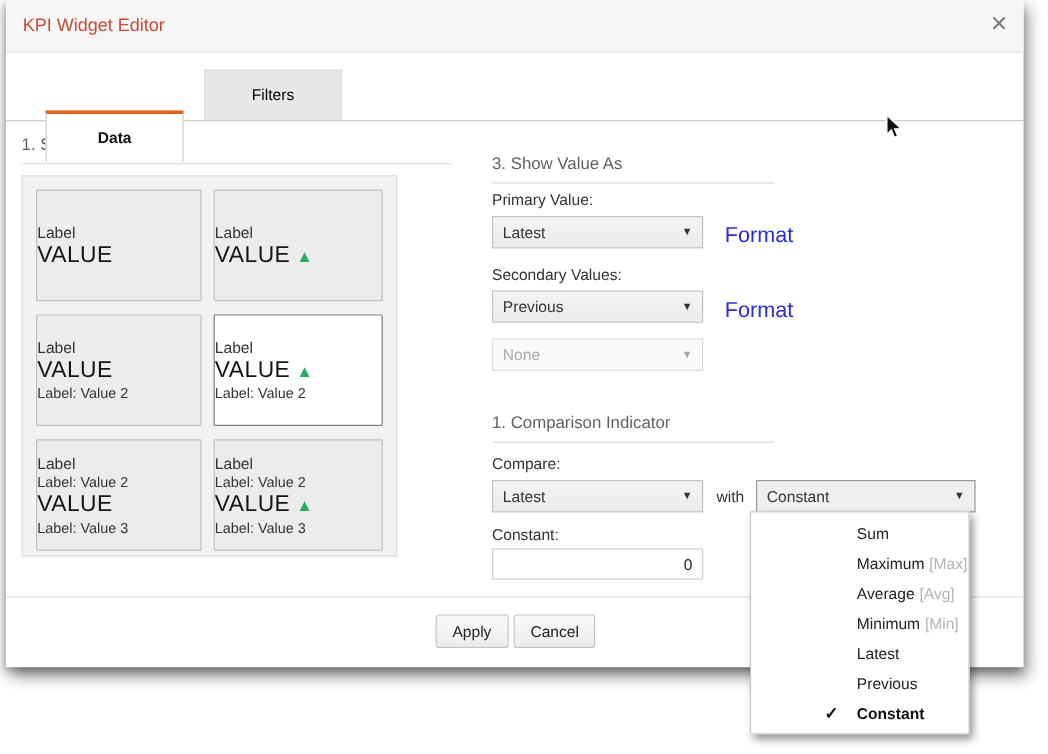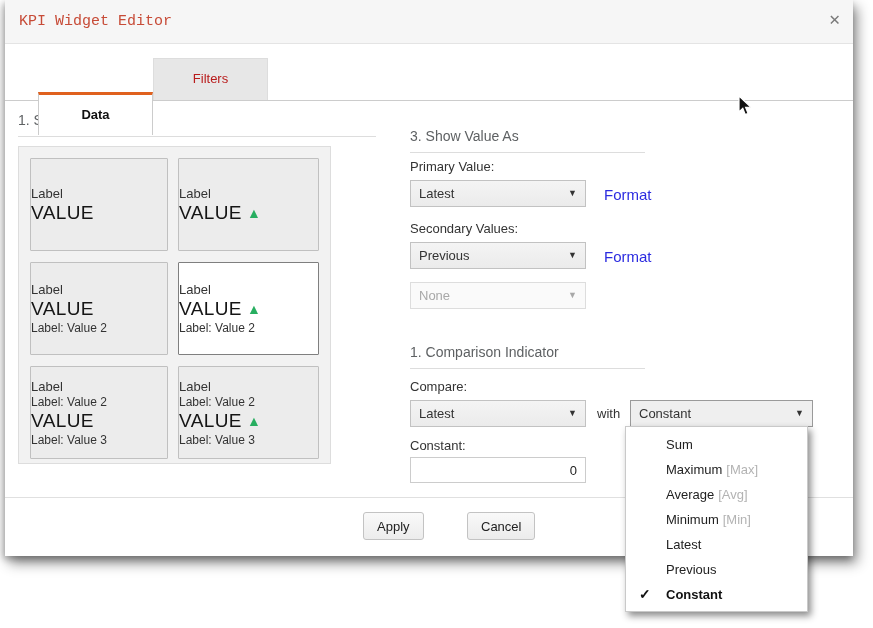--- a/index.html
+++ b/index.html
@@ -6,33 +6,33 @@
   html,body { width:873px; height:628px; background:#fff; overflow:hidden;
     font-family:"Liberation Sans", sans-serif; }
   .stage { position:relative; width:873px; height:628px; }
 
   .dialog { position:absolute; left:5px; top:0; width:848px; height:556px;
     background:#fff;
     box-shadow:-2px 3px 7px rgba(0,0,0,.28), 4px 7px 12px rgba(0,0,0,.45); }
 
   
   .dlg-header { position:absolute; top:0; left:0; right:0; height:44px;
-    background:#f6f6f6; border-bottom:1px solid #e4e4e4;font-family:Liberation Mono, monospace; }
+    background:#f6f6f6; border-bottom:1px solid #e4e4e4; }
   .dlg-title { position:absolute; left:14px; top:13px; font-size:15px; color:#c74b37; }
   .dlg-close { position:absolute; right:13px; top:9px; font-size:18px; color:#7a7a7a;
     font-weight:300; cursor:pointer; line-height:22px; }
 
   
   .tabbar { position:absolute; top:58px; left:0; right:0; height:43px; }
   .tabbar-line { position:absolute; left:0; right:0; bottom:0; border-bottom:1px solid #ccc; }
   .tab { position:absolute; top:0; width:115px; height:42px; line-height:40px;
     text-align:center; font-size:13px; cursor:pointer; }
   .tab.active { background:#fff; border:1px solid #ccc; border-top:3px solid #e0611e;
     border-bottom:none; height:43px; font-weight:bold; color:#111; z-index:2; }
-  .tab.inactive { background:#e7e7e7; color:#b91c1c; border:1px solid #ddd; border-bottom:none; }
+  .tab.inactive { background:#e7e7e7; color:#000000; border:1px solid #ddd; border-bottom:none;margin-left:17px; }
 
   
   .sec-h { position:absolute; font-size:14px; color:#5e6163; padding-bottom:8px;
     border-bottom:1px solid #ddd; }
 
   
   .tiles-box { position:absolute; left:13px; top:146px; width:313px; height:318px;
     background:#f2f2f2; border:1px solid #ddd;
     display:grid; grid-template-columns:138px 141px; grid-auto-rows:93px;
     gap:11px 10px; padding:11px; }
@@ -49,38 +49,38 @@
   
   .field-label { position:absolute; font-size:13px; color:#333; }
   .selectbox { position:absolute; width:176px; height:27px;
     background:linear-gradient(#f4f4f4,#ebebeb); border:1px solid #c2c2c2;
     font-size:13px; color:#333; line-height:25px; padding:0 24px 0 8px; cursor:pointer; }
   .selectbox .arrow { position:absolute; right:8px; top:0; line-height:25px;
     font-size:9px; color:#333; }
   .selectbox.disabled { background:#fafafa; border-color:#ddd; color:#a8a8a8; cursor:default; }
   .selectbox.disabled .arrow { color:#a8a8a8; }
   .selectbox.open { width:183px; border-color:#9a9a9a; background:#efefef; }
-  .fmt-link { position:absolute; font-size:15px; color:#2b2be0; cursor:pointer; }
+  .fmt-link { position:absolute; font-size:18px; color:#2b2be0; cursor:pointer; }
   .with-txt { position:absolute; font-size:13px; color:#333; }
   .num-input { position:absolute; left:405px; top:457px; width:176px; height:26px;
     border:1px solid #ccc; background:#fff; font-size:13px; color:#222;
     text-align:right; padding:0 8px; font-family:"Liberation Sans",sans-serif; }
 
   
   .footer-line { position:absolute; left:0; right:0; top:497px; border-top:1px solid #e0e0e0; }
   .btn { position:absolute; top:512px; height:28px; padding:0 13px; font-size:13px;
     color:#222; background:linear-gradient(#f9f9f9,#ececec); border:1px solid #c3c3c3;
     border-radius:3px; cursor:pointer; font-family:Liberation Sans, sans-serif; }
 
   
   .menu { position:absolute; left:625px; top:426px; width:183px; height:186px;
     background:#fff; border:1px solid #c9c9c9; padding:5px 0; z-index:10;
     box-shadow:3px 4px 7px rgba(0,0,0,.45); }
   .menu-item { position:relative; height:25px; line-height:25px; padding-left:40px;
-    font-size:13px; color:#222; cursor:pointer; white-space:nowrap; }
+    font-size:13px; color:#222; cursor:pointer; white-space:nowrap;margin-left:48px; }
   .menu-item .suffix { color:#b3b3b3; margin-left:4px; }
   .menu-item.checked { font-weight:bold; color:#111; }
   .menu-item .check { position:absolute; left:13px; top:0; font-size:14px; font-weight:bold; }
 
   .cursor { position:absolute; left:738px; top:95px; z-index:20; }
 </style>
 </head>
 <body>
 
 <div class="stage">
@@ -173,21 +173,21 @@
     <div class="selectbox open" style="left:625px; top:400px;">
       <span>Constant</span>
       <span class="arrow">▼</span>
     </div>
 
     <div class="field-label" style="left:405px; top:438px;">Constant:</div>
     <input class="num-input" value="0" style="">
 
     <div class="footer-line"></div>
     <button class="btn" style="left:358px;">Apply</button>
-    <button class="btn" style="left:423px;margin-left:39px;">Cancel</button>
+    <button class="btn" style="left:423px;">Cancel</button>
   </div>
 
   <div class="menu">
     <div class="menu-item">
       <span>Sum</span><span class="suffix"></span>
     </div>
     <div class="menu-item">
       <span>Maximum</span><span class="suffix">[Max]</span>
     </div>
     <div class="menu-item">

